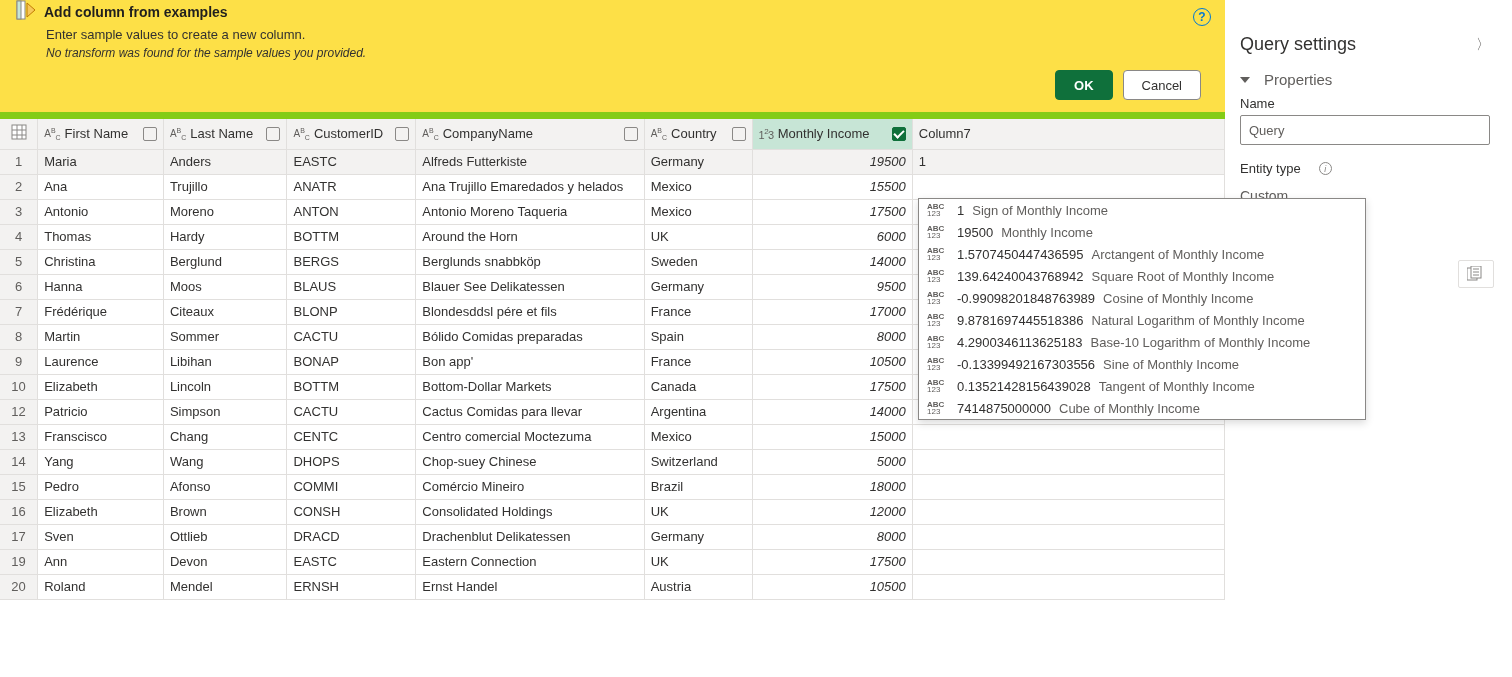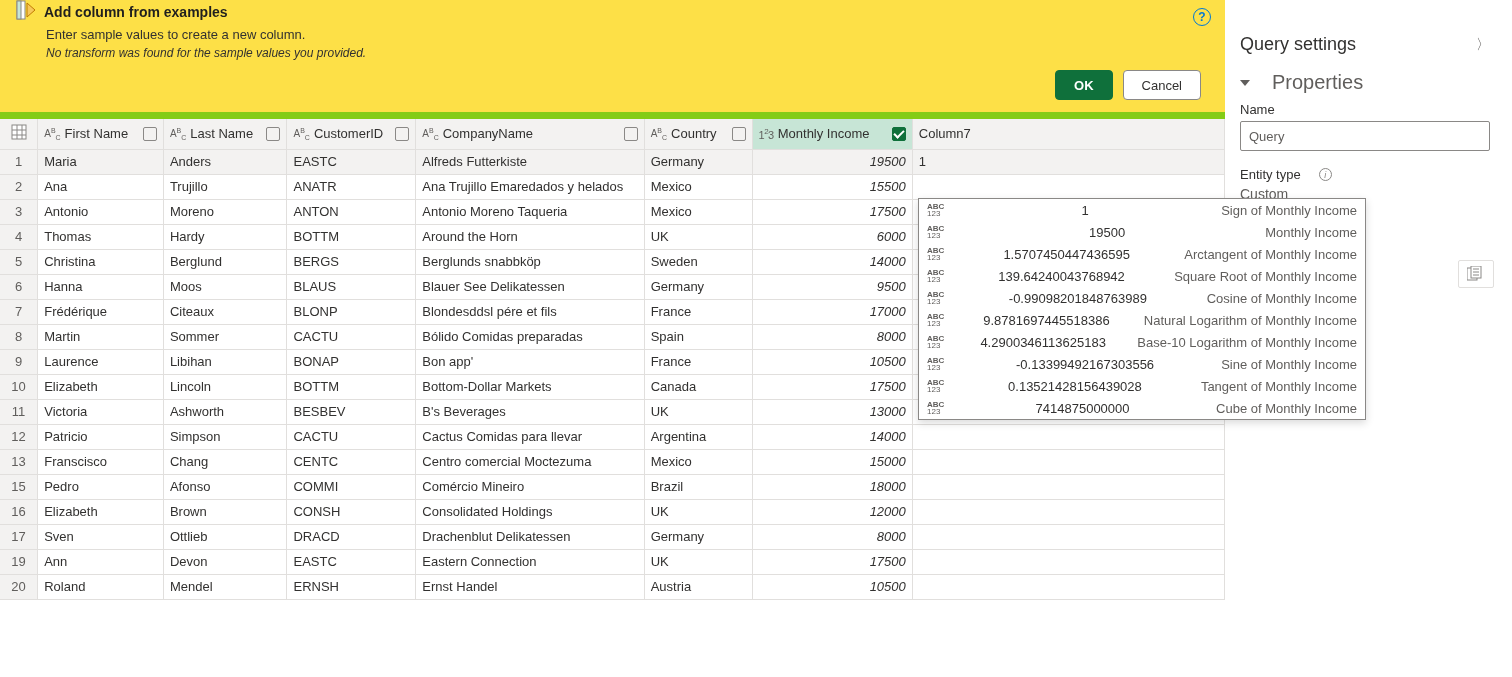--- a/index.html
+++ b/index.html
@@ -106,55 +106,54 @@
     width: 448px;
     background: #fff;
     border: 1px solid #8a8886;
     box-shadow: 0 3px 8px rgba(0,0,0,0.15);
     z-index: 50;
   }
   .suggest-row {
     display: flex; align-items: center; gap: 8px;
     padding: 2px 8px; height: 22px;
     white-space: nowrap;
-    justify-content: space-between;
   }
   .suggest-icon {
     display: inline-flex; flex-direction: column; font-size: 8px; color: #605e5c;
     line-height: 7px; width: 22px; flex-shrink: 0;
   }
   .suggest-val { color: #323130; font-size: 13px; }
   .suggest-label { color: #605e5c; font-size: 13px; }
 
   
   .side-panel {
     position: absolute; left: 1240px; top: 16px;
     width: 260px; height: 677px;
     padding: 18px 10px 10px 0;
   }
   .side-title-row { display: flex; align-items: center; justify-content: space-between; }
   .side-title { font-size: 18px; color: #323130; }
   .chevron { font-size: 14px; color: #605e5c; }
-  .section-header { display: flex; align-items: center; gap: 22px; color: #605e5c; font-size: 20px; margin-top: 16px; margin-bottom: 8px;}
+  .section-header { display: flex; align-items: center; gap: 14px; color: #605e5c; font-size: 15px; margin-top: 16px; margin-bottom: 8px;}
   .caret-down {
     width: 0; height: 0; border-left: 5px solid transparent; border-right: 5px solid transparent;
     border-top: 6px solid #605e5c;
   }
   .field-label { font-size: 13px; color: #323130; margin-top: 8px; }
   .text-input {
     width: 250px; height: 30px; border: 1px solid #8a8886; border-radius: 2px;
     padding: 0 8px; font-size: 13px; margin-top: 4px; color:#605e5c;
   }
   .entity-row { display: flex; align-items: center; gap: 18px; margin-top: 16px; }
   .info-icon {
     width: 13px; height: 13px; border: 1px solid #8a8886; border-radius: 50%;
     display: inline-flex; align-items: center; justify-content: center;
     font-size: 9px; color: #8a8886; font-style: italic;
   }
-  .entity-value { color: #605e5c; font-size: 14px; margin-top: 4px; }
+  .entity-value { color: #605e5c; font-size: 14px; margin-top: 12px; }
   .steps-pill {
     position: absolute; right: 6px; top: 244px;
     width: 36px; height: 28px; background: #fff;
     border: 1px solid #e1dfdd; border-radius: 2px;
     display: flex; align-items: center; justify-content: center;
     color: #605e5c;
   }
   .ribbon-icon svg { width: 20px; height: 20px; }
 </style>
 </head>
@@ -362,47 +361,47 @@
             <td class="row-num-col">10</td>
             <td>Elizabeth</td>
             <td>Lincoln</td>
             <td>BOTTM</td>
             <td>Bottom-Dollar Markets</td>
             <td>Canada</td>
             <td class="num-cell">17500</td>
             <td class="column7-cell"></td>
           </tr>
           <tr>
-            <td class="row-num-col">11</td>
-            <td>Victoria</td>
-            <td>Ashworth</td>
-            <td>BESBEV</td>
-            <td>B's Beverages</td>
-            <td>UK</td>
-            <td class="num-cell">13000</td>
-            <td class="column7-cell"></td>
-          </tr>
-          <tr>
             <td class="row-num-col">12</td>
             <td>Patricio</td>
             <td>Simpson</td>
             <td>CACTU</td>
             <td>Cactus Comidas para llevar</td>
             <td>Argentina</td>
             <td class="num-cell">14000</td>
             <td class="column7-cell"></td>
           </tr>
           <tr>
             <td class="row-num-col">13</td>
             <td>Franscisco</td>
             <td>Chang</td>
             <td>CENTC</td>
             <td>Centro comercial Moctezuma</td>
             <td>Mexico</td>
             <td class="num-cell">15000</td>
+            <td class="column7-cell"></td>
+          </tr>
+          <tr>
+            <td class="row-num-col">14</td>
+            <td>Yang</td>
+            <td>Wang</td>
+            <td>DHOPS</td>
+            <td>Chop-suey Chinese</td>
+            <td>Switzerland</td>
+            <td class="num-cell">5000</td>
             <td class="column7-cell"></td>
           </tr>
           <tr>
             <td class="row-num-col">15</td>
             <td>Pedro</td>
             <td>Afonso</td>
             <td>COMMI</td>
             <td>Comércio Mineiro</td>
             <td>Brazil</td>
             <td class="num-cell">18000</td>

